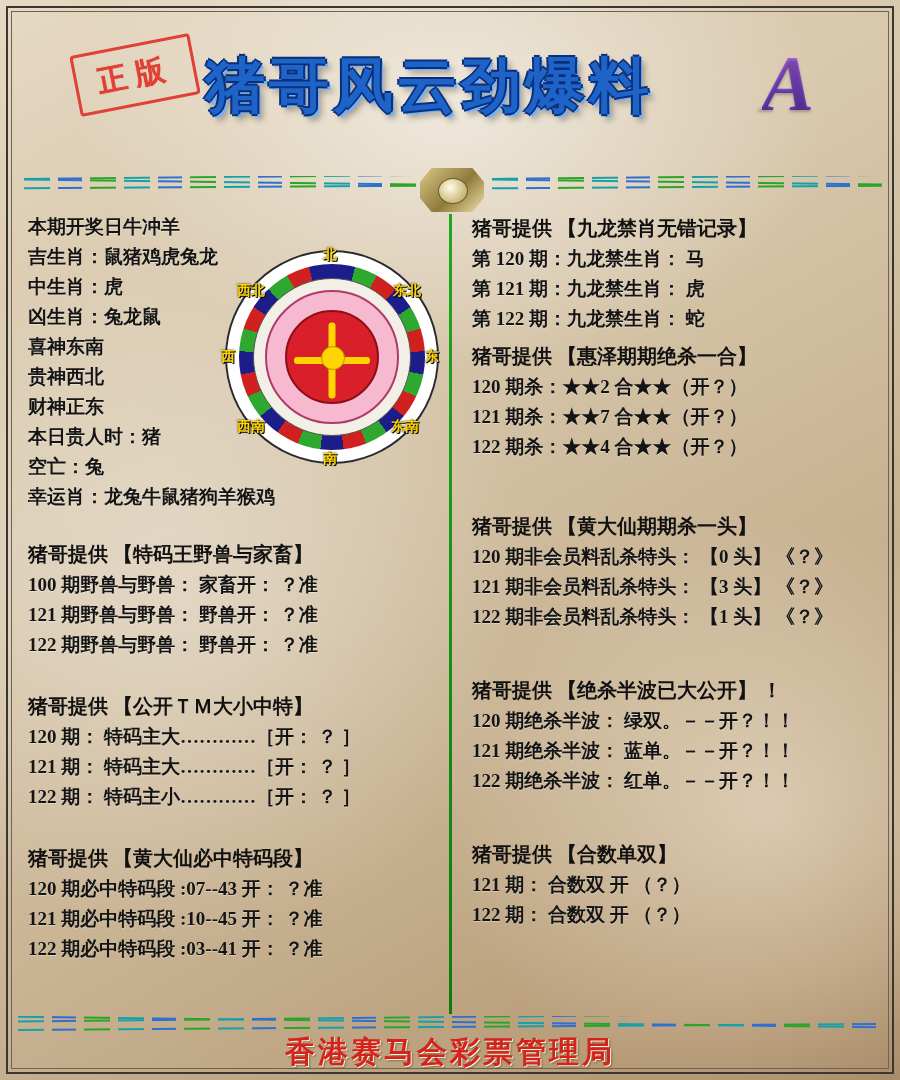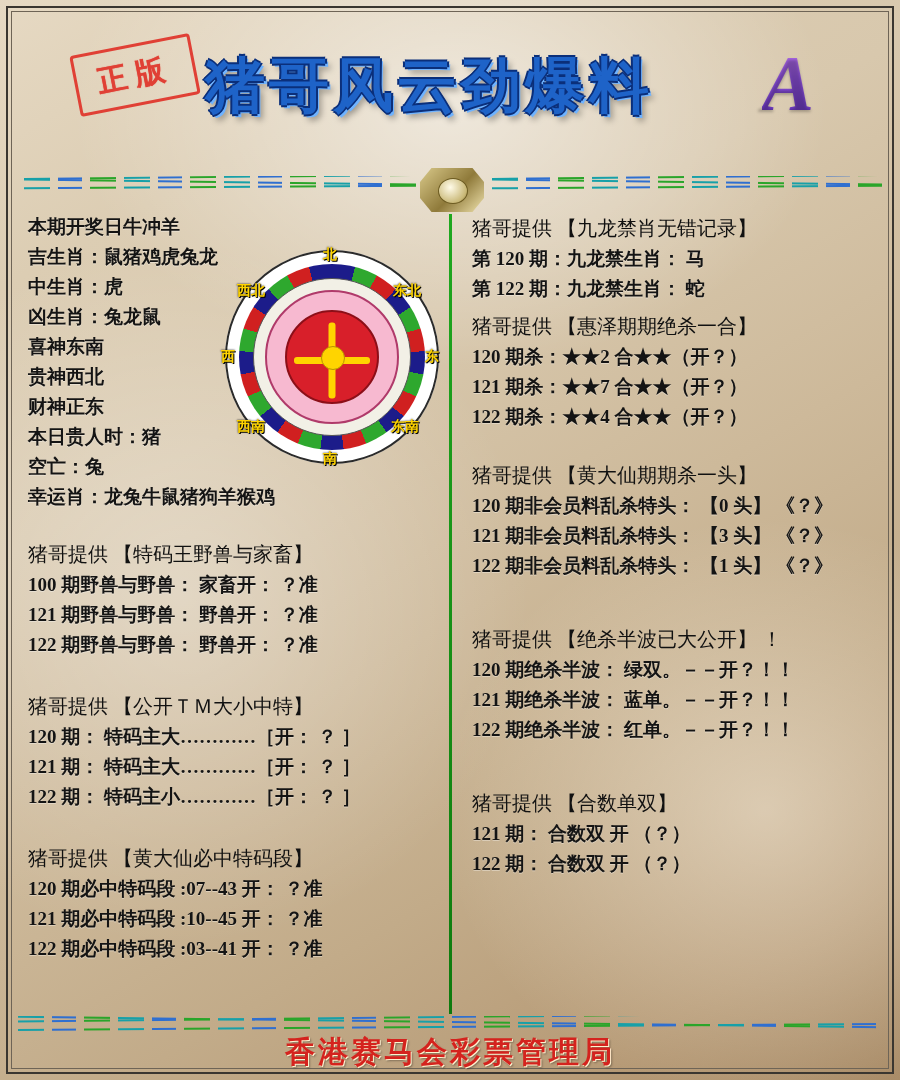--- a/index.html
+++ b/index.html
@@ -96,21 +96,21 @@
 
   
   .col{position:absolute;}
   .row{
     font-size:19px;color:#141414;line-height:30px;white-space:nowrap;
     font-family:Liberation Serif, serif;
     text-shadow:0 1px 0 rgba(255,255,255,.35);
   }
   .row.bold{font-weight:bold;}
   .hdr{
-    font-size:20px;font-weight:normal;color:#111;white-space:nowrap;line-height:32px;
+    font-size:20px;font-weight:bold;color:#111;white-space:nowrap;line-height:32px;
   }
   .blk{margin-bottom:0;}
 
   
   .wheel{
     position:absolute;left:225px;top:250px;width:214px;height:214px;
   }
   .wheel .ring0{
     position:absolute;inset:0;border-radius:50%;
     background:radial-gradient(circle at 50% 50%, #ffffff 0 0);
@@ -255,31 +255,32 @@
     <div class="dir" style="left:12px;top:168px;">西南</div>
     <div class="dir" style="left:-4px;top:98px;">西</div>
     <div class="dir" style="left:12px;top:32px;text-align:center;">西北</div>
   </div>
 
   <div class="col" style="left:472px;top:212px;width:420px;">
 
     <div class="blk">
       <div class="hdr">猪哥提供 【九龙禁肖无错记录】</div>
       <div class="row bold">第 120 期：九龙禁生肖：  马</div>
+      <div class="row bold">第 121 期：九龙禁生肖：  虎</div>
       <div class="row bold">第 122 期：九龙禁生肖：  蛇</div>
     </div>
 
     <div class="blk" style="margin-top:6px;">
       <div class="hdr">猪哥提供 【惠泽期期绝杀一合】</div>
       <div class="row bold">120 期杀：★★2 合★★（开？）</div>
       <div class="row bold">121 期杀：★★7 合★★（开？）</div>
       <div class="row bold">122 期杀：★★4 合★★（开？）</div>
     </div>
 
-    <div class="blk" style="margin-top:27px;">
+    <div class="blk" style="margin-top:48px;">
       <div class="hdr">猪哥提供 【黄大仙期期杀一头】</div>
       <div class="row bold">120 期非会员料乱杀特头： 【0 头】  《？》</div>
       <div class="row bold">121 期非会员料乱杀特头： 【3 头】  《？》</div>
       <div class="row bold">122 期非会员料乱杀特头： 【1 头】  《？》</div>
     </div>
 
     <div class="blk" style="margin-top:42px;">
       <div class="hdr">猪哥提供 【绝杀半波已大公开】 ！</div>
       <div class="row bold">120 期绝杀半波： 绿双。－－开？！！</div>
       <div class="row bold">121 期绝杀半波： 蓝单。－－开？！！</div>

